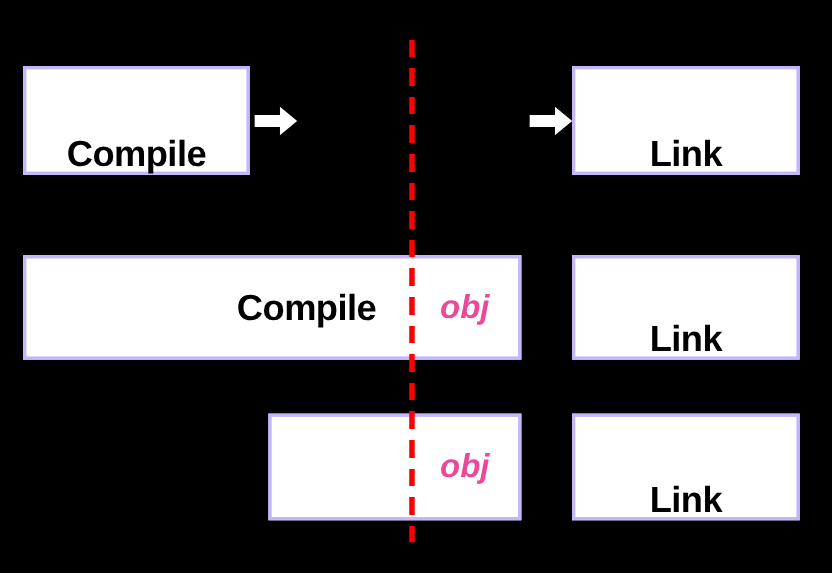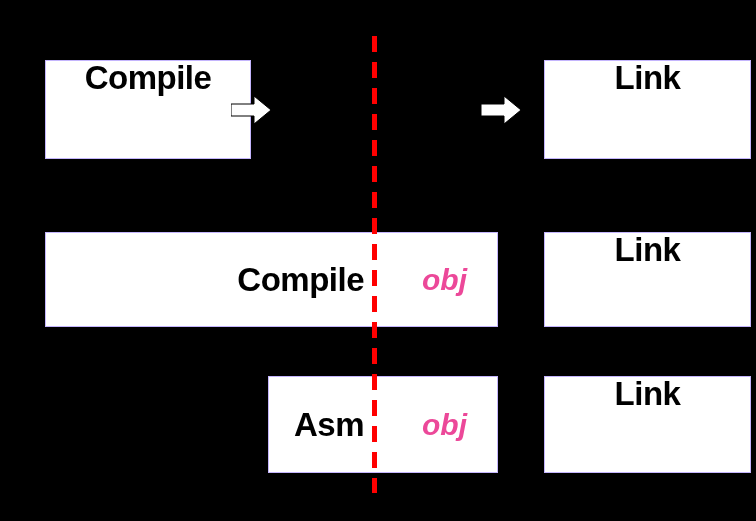--- a/index.html
+++ b/index.html
@@ -13,25 +13,24 @@
     height: 521px;
     background: #000000;
     overflow: hidden;
     font-family: "Liberation Sans", sans-serif;
   }
 
   
   .box {
     position: absolute;
     background: #FFFFFF;
-    border: 1px solid #c4b5fd;
+    border: 3px solid #c4b5fd;
     box-sizing: border-box;
     display: flex;
-    align-items: flex-start;
-    margin-left: 24px;
+    align-items: flex-end;
   }
   .box .label {
     font-weight: bold;
     font-size: 33px;
     line-height: 1;
     color: #000000;
     white-space: nowrap;
     letter-spacing: -0.5px;
   }
   .box.center   { justify-content: center; }
@@ -143,23 +142,20 @@
     <div class="right-slot">
       <span class="obj">obj</span>
     </div>
   </div>
 
   <div class="box center" id="box-link-2">
     <span class="label">Link</span>
   </div>
 
   <div class="box split" id="box-asm">
-    <div class="left-slot">
-      <span class="label">Asm</span>
-    </div>
     <div class="right-slot">
       <span class="obj">obj</span>
     </div>
   </div>
 
   <div class="box center" id="box-link-3">
     <span class="label">Link</span>
   </div>
 
   <div id="divider"></div>

